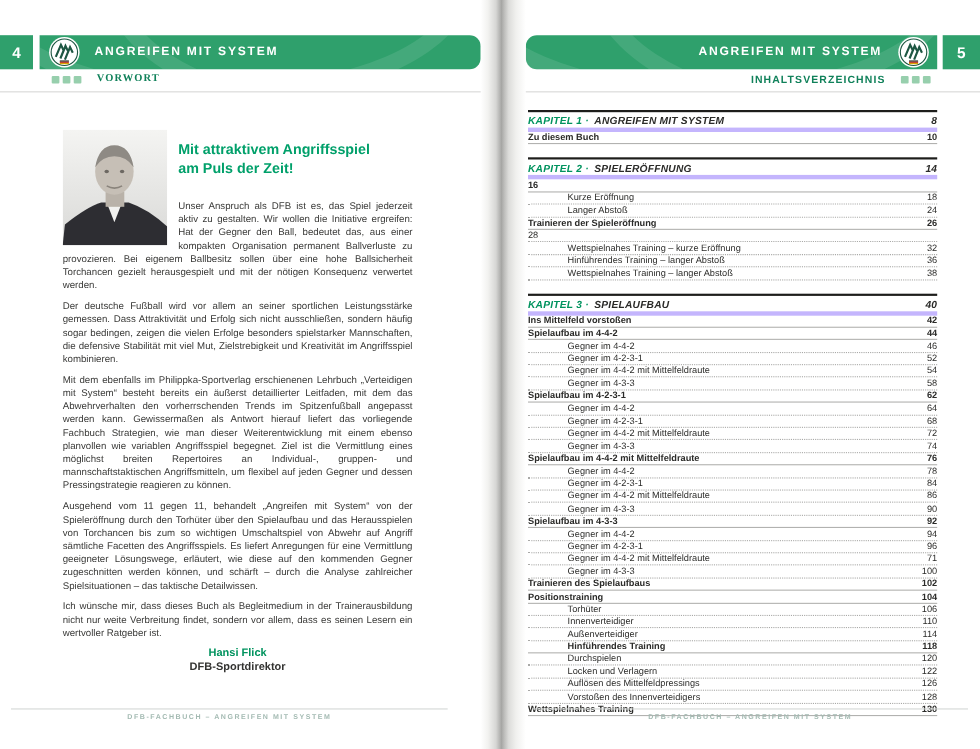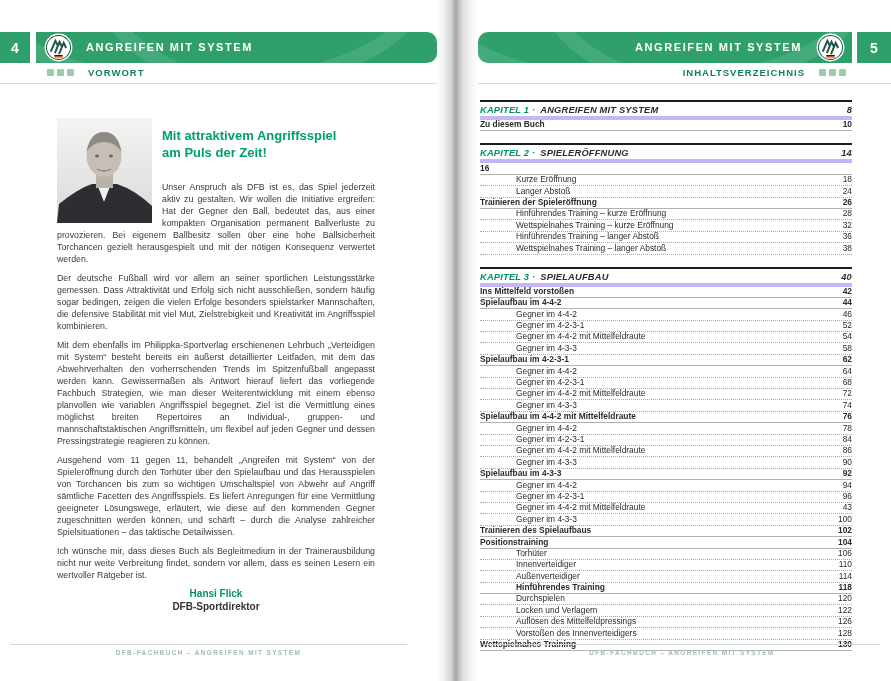--- a/index.html
+++ b/index.html
@@ -26,21 +26,21 @@
   .arc2{width:500px;height:220px;left:60px;top:-170px;border-color:rgba(255,255,255,0.07);}
   .banner-title{position:absolute;top:0;line-height:31px;color:#fff;font-weight:bold;
                 font-size:11px;letter-spacing:1.6px;white-space:nowrap;}
   .banner-left .banner-title{left:50px;}
   .banner-right .banner-title{right:50px;}
   .logo{position:absolute;top:1px;width:29px;height:29px;}
   .banner-left .logo{left:8px;}
   .banner-right .logo{right:7px;}
 
   .subhead{position:absolute;top:66px;height:12px;display:flex;align-items:center;}
-  .subhead-left{left:47px;}
+  .subhead-left{left:47px;font-family:Liberation Serif, serif;}
   .subhead-right{right:45px;flex-direction:row-reverse;}
   .sq{width:7px;height:7px;border-radius:1px;background:#97cfad;display:inline-block;}
   .squares{display:flex;gap:3px;}
   .subhead-label{font-weight:bold;font-size:9.5px;letter-spacing:1px;color:#10815a;margin:0 14px;}
   .divider{position:absolute;top:83px;height:1px;background:#d8d8d6;}
   .divider-left{left:0;width:450px;}
   .divider-right{left:0;width:439px;}
 
   
   .vorwort{position:absolute;left:57px;top:116px;width:318px;color:#3a3a38;}
@@ -204,21 +204,20 @@
         </div>
         <div class="toc-row sub">
           <span class="lbl">Langer Abstoß</span>
           <span class="pg">24</span>
         </div>
         <div class="toc-row section">
           <span class="lbl">Trainieren der Spieleröffnung</span>
           <span class="pg">26</span>
         </div>
         <div class="toc-row sub">
-          <span class="lbl">Hinführendes Training – kurze Eröffnung</span>
           <span class="pg">28</span>
         </div>
         <div class="toc-row sub">
           <span class="lbl">Wettspielnahes Training – kurze Eröffnung</span>
           <span class="pg">32</span>
         </div>
         <div class="toc-row sub">
           <span class="lbl">Hinführendes Training – langer Abstoß</span>
           <span class="pg">36</span>
         </div>
@@ -303,21 +302,21 @@
         <div class="toc-row sub">
           <span class="lbl">Gegner im 4-4-2</span>
           <span class="pg">94</span>
         </div>
         <div class="toc-row sub">
           <span class="lbl">Gegner im 4-2-3-1</span>
           <span class="pg">96</span>
         </div>
         <div class="toc-row sub">
           <span class="lbl">Gegner im 4-4-2 mit Mittelfeldraute</span>
-          <span class="pg">43</span>
+          <span class="pg">71</span>
         </div>
         <div class="toc-row sub">
           <span class="lbl">Gegner im 4-3-3</span>
           <span class="pg">100</span>
         </div>
         <div class="toc-row section">
           <span class="lbl">Trainieren des Spielaufbaus</span>
           <span class="pg">102</span>
         </div>
         <div class="toc-row section">

